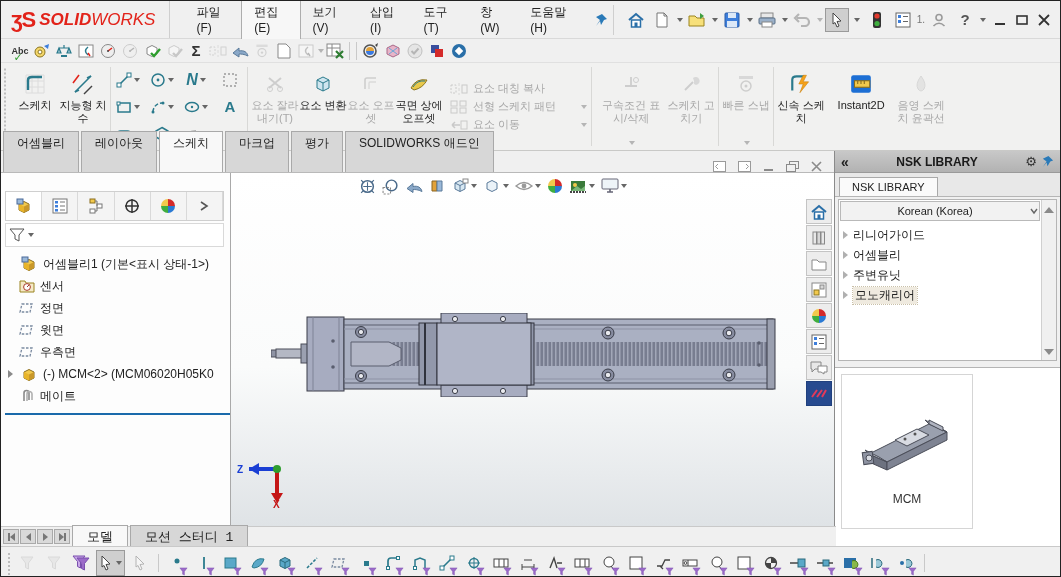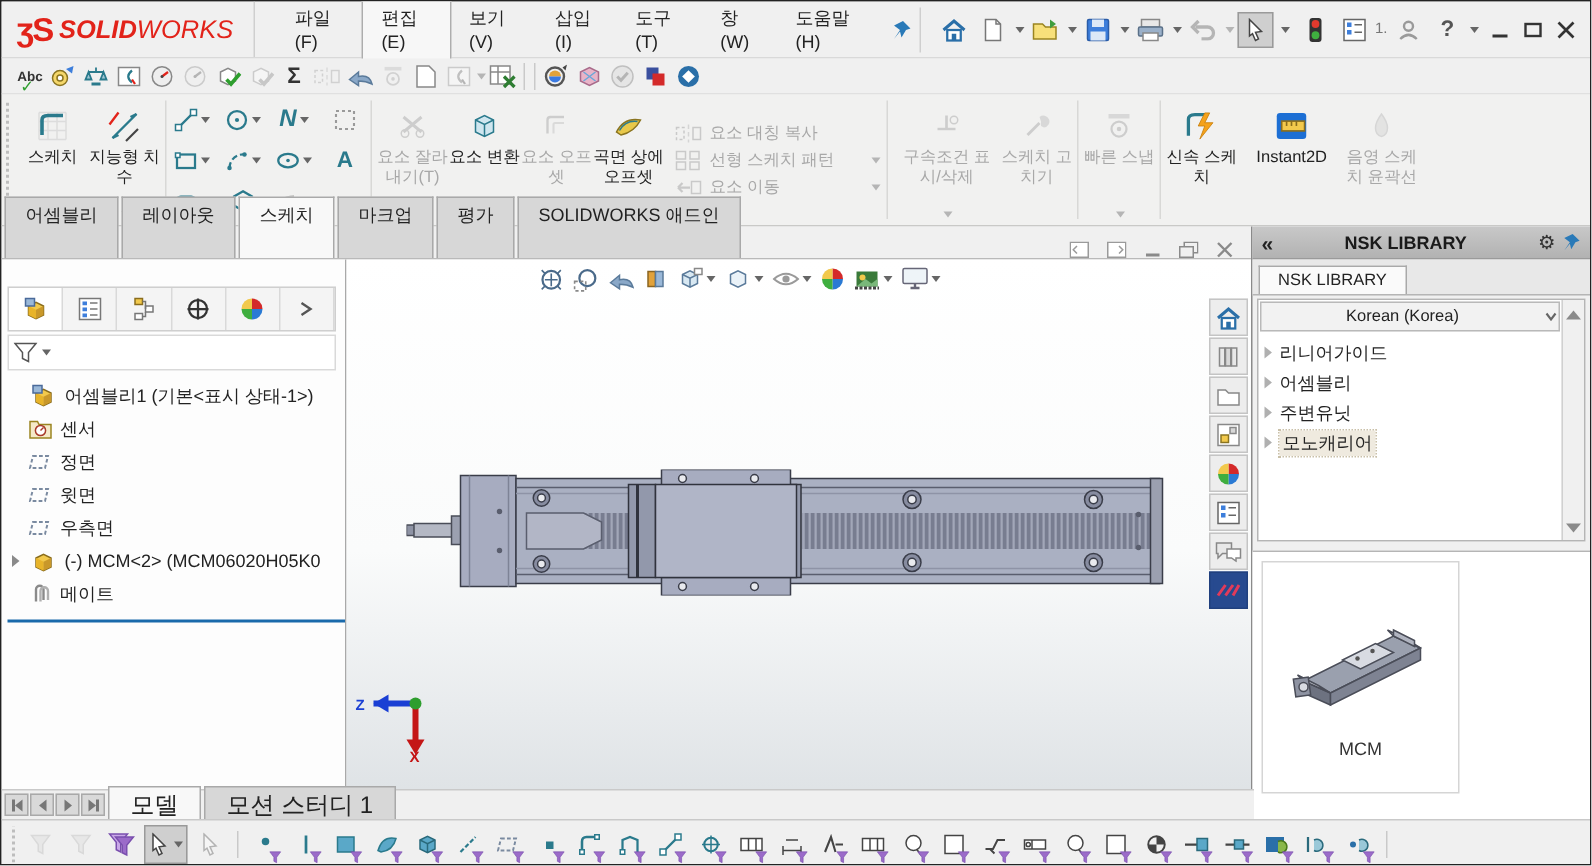--- a/index.html
+++ b/index.html
@@ -106,21 +106,21 @@
   .thumb { width:132px; height:155px; border:1px solid #d5d5d5; background:#fff; display:flex; flex-direction:column; align-items:center; justify-content:center; gap:10px; }
   .thumb-label { font-size:12px; color:#333; }
 
   
   .btabs { position:absolute; top:525px; left:0; width:835px; height:20px; background:#f0f0f0; border-top:1px solid #c9c9c9; display:flex; align-items:center; }
   .navcluster { display:flex; gap:1px; margin-left:2px; }
   .navb { width:16px; height:15px; background:#d9d9d9; border:1px solid #a9a9a9; display:flex; align-items:center; justify-content:center; }
   .tri-l { width:0; height:0; border-top:4px solid transparent; border-bottom:4px solid transparent; border-right:5px solid #777; }
   .tri-r { width:0; height:0; border-top:4px solid transparent; border-bottom:4px solid transparent; border-left:5px solid #777; }
   .bar-e { width:2px; height:8px; background:#777; }
-  .btab { padding:2px 14px; font-size:16px; border:1px solid #a9a9a9; border-bottom:none; background:#d7d7d7; margin-left:2px; }
+  .btab { padding:2px 14px; font-size:13px; border:1px solid #a9a9a9; border-bottom:none; background:#d7d7d7; margin-left:2px;font-family:Liberation Mono, monospace; }
   .btab.active { background:#f8f8f8; }
 
   
   .btoolbar { position:absolute; top:545px; left:0; width:100%; height:32px; background:#f0f0f0; border-top:1px solid #c9c9c9; display:flex; align-items:center; gap:3px; padding-left:4px; }
   .fic { position:relative; width:24px; height:26px; display:flex; align-items:center; justify-content:center; }
   .fic .fbadge { position:absolute; right:1px; bottom:0; }
   .fsel { background:#cfcfcf; border:1px solid #9a9a9a; display:flex; align-items:center; height:26px; padding:0 2px; }
 </style>
 </head>
 <body>

